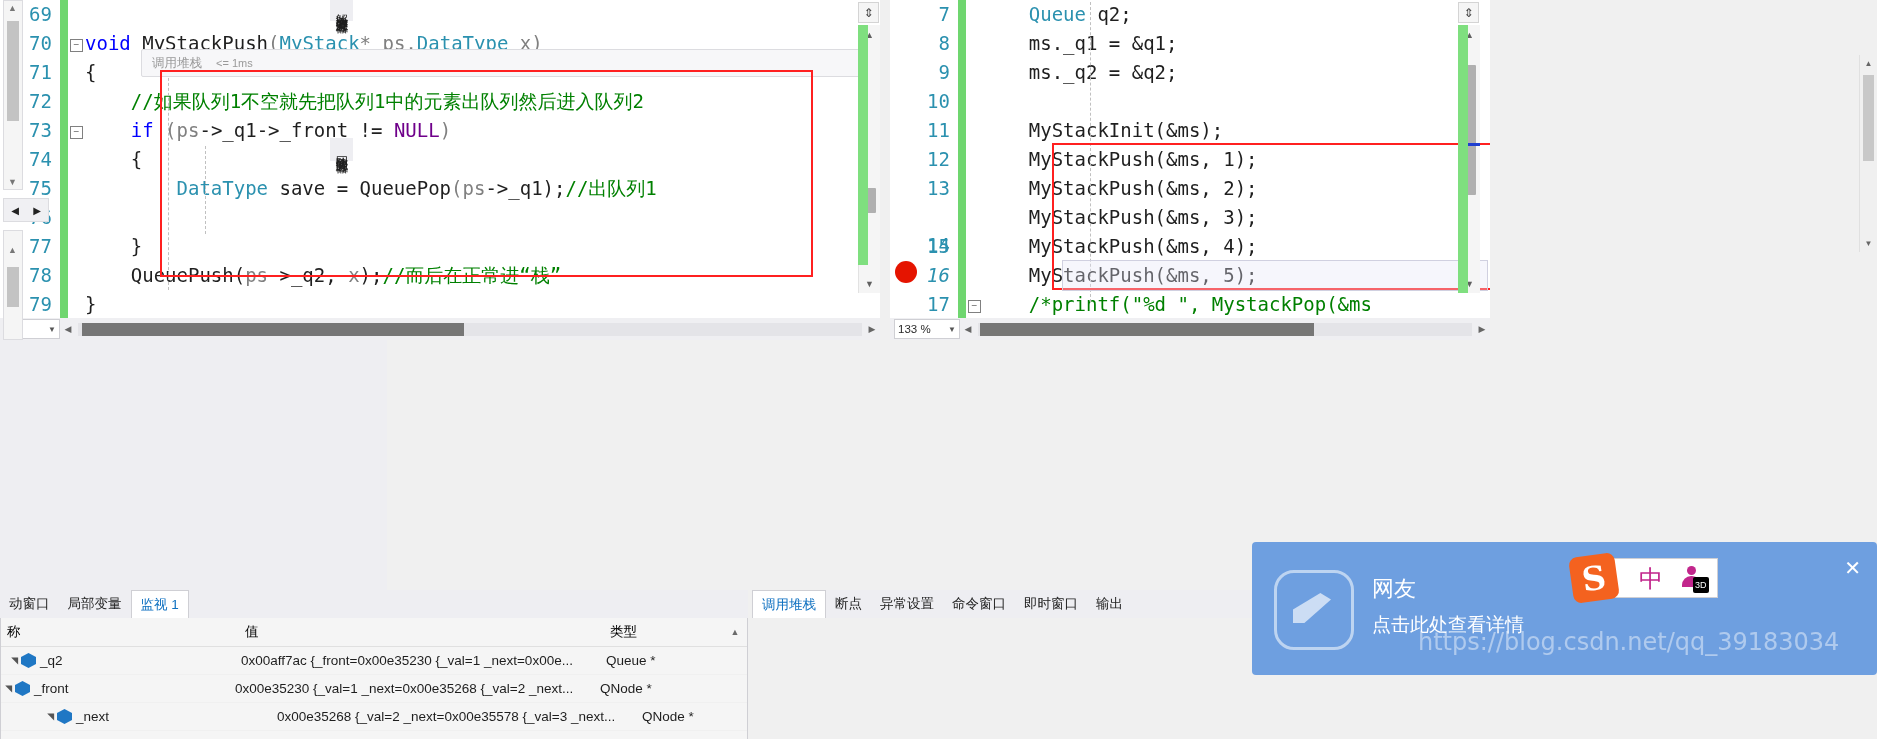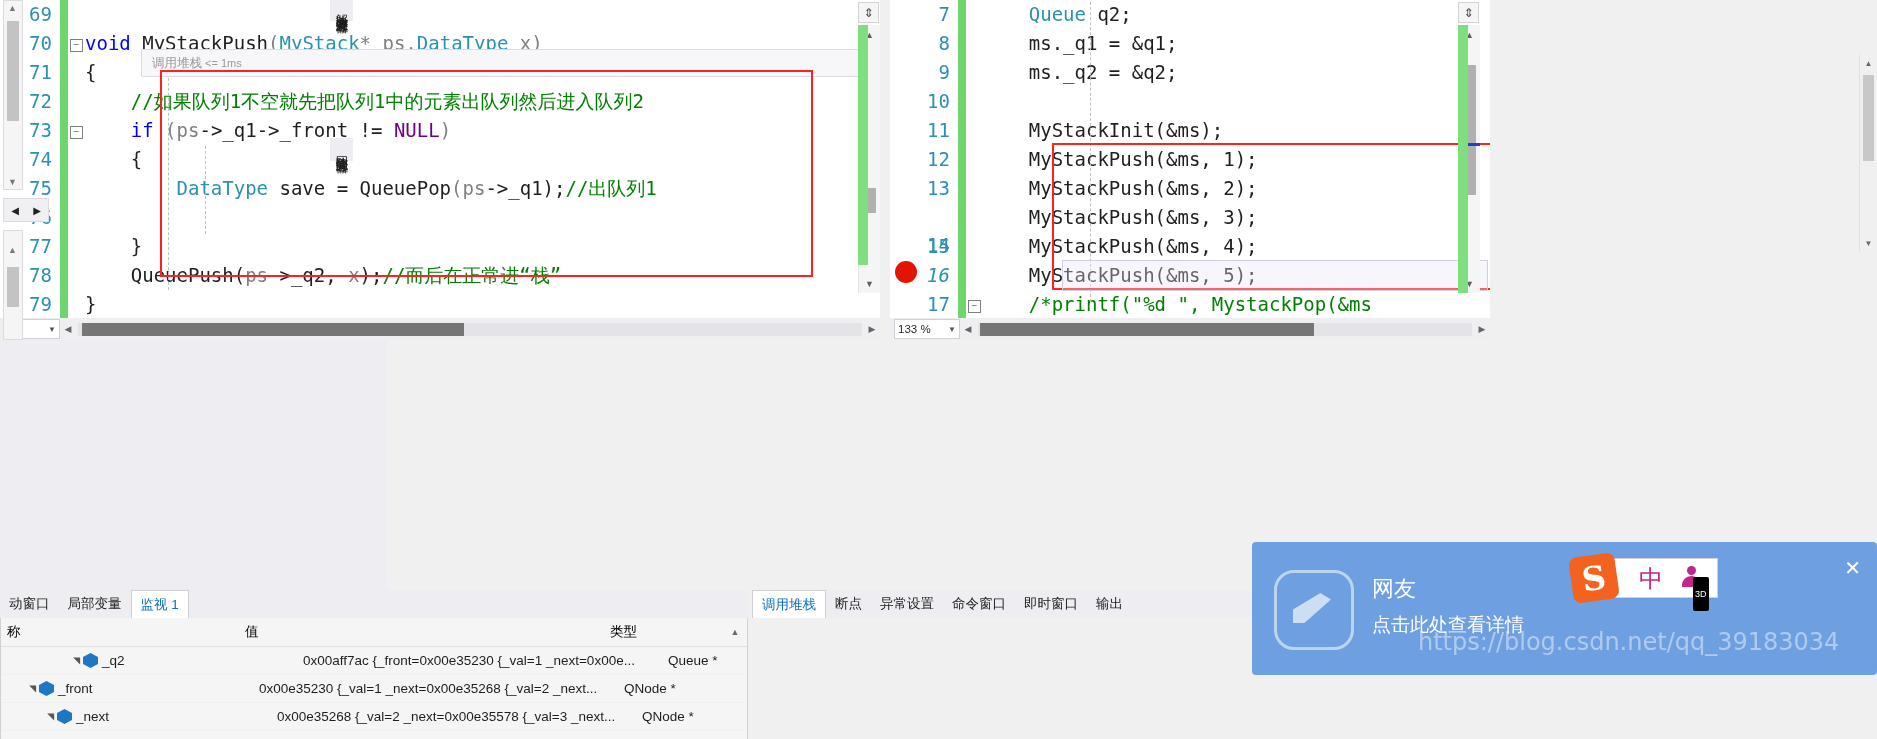--- a/index.html
+++ b/index.html
@@ -41,21 +41,21 @@
 
   
   .redbox{position:absolute;border:2px solid #ff2020;box-sizing:border-box;pointer-events:none;}
 
   
   #elapsed-chip{
     position:absolute;left:141px;top:49px;width:714px;height:26px;
     background:#f7f7f9;border:1px solid #dcdce0;border-radius:2px;
     display:flex;align-items:center;padding-left:10px;color:#999;font-size:12.5px;
   }
-  #elapsed-chip .ms{font-size:11px;margin-left:3px;}
+  #elapsed-chip .ms{font-size:11px;margin-left:14px;}
 
   
   .vscroll{position:absolute;width:21px;background:#f5f5f5;border-left:1px solid #e2e2e2;}
   .vscroll .btn{width:21px;height:19px;display:flex;align-items:center;justify-content:center;color:#606060;font-size:9px;}
   .vscroll .thumb{position:absolute;left:4px;width:13px;background:#b0b0b0;border-radius:1px;}
   .splitter-grip{
     position:absolute;width:21px;height:21px;background:#f5f5f5;border:1px solid #d4d4d4;
     display:flex;align-items:center;justify-content:center;color:#444;font-size:12px;box-sizing:border-box;
   }
   .mapbar{position:absolute;width:10px;}
@@ -153,21 +153,21 @@
     position:absolute;left:-22px;top:-4px;width:46px;height:46px;background:#f4621f;
     border-radius:8px;color:#fff;font-size:33px;font-weight:bold;
     display:flex;align-items:center;justify-content:center;font-family:"DejaVu Serif",serif;
     transform:rotate(-8deg);
   }
   #ime-mode{position:absolute;left:46px;top:4px;font-size:24px;color:#c2268c;}
   #ime-user{position:absolute;left:88px;top:7px;width:22px;height:22px;}
   #ime-user .head{position:absolute;left:6px;top:0;width:9px;height:9px;border-radius:50%;background:#c2268c;}
   #ime-user .body{position:absolute;left:1px;top:10px;width:19px;height:11px;border-radius:9px 9px 0 0;background:#c2268c;}
   #ime-badge{position:absolute;left:12px;top:11px;background:#000000;color:#fff;
-    font-size:9px;padding:12px 2px;border-radius:2px;}
+    font-size:9px;padding:3px 2px;border-radius:2px;}
 </style>
 </head>
 <body>
 
 <div class="editor" id="left-editor">
   <div id="left-code">
       <div class="code-row"><div class="gutter-num" style="width: 52px;">69</div><div class="changebar"></div><div class="fold"></div><div class="codetext"></div></div>
       <div class="code-row"><div class="gutter-num" style="width: 52px;">70</div><div class="changebar"></div><div class="fold"><span style="display:inline-block;width:11px;height:11px;border:1px solid #808080;line-height:9px;font-size:10px;">−</span></div><div class="codetext"><span class="kw">void </span><span class="id">MyStackPush</span><span class="par">(</span><span class="typ">MyStack</span><span class="par">* </span><span class="par">ps</span><span class="par">,</span><span class="typ">DataType</span><span class="par"> x)</span></div></div>
       <div class="code-row"><div class="gutter-num" style="width: 52px;">71</div><div class="changebar"></div><div class="fold"></div><div class="codetext"><span class="id">{</span></div></div>
       <div class="code-row"><div class="gutter-num" style="width: 52px;">72</div><div class="changebar"></div><div class="fold"></div><div class="codetext"><span class="cmt">    //如果队列1不空就先把队列1中的元素出队列然后进入队列2</span></div></div>
@@ -295,30 +295,30 @@
 
   <div class="wheader">
     <div class="col-name" style="padding-left:6px;">称</div>
     <div class="col-val" style="padding-left:6px;">值</div>
     <div class="col-type">类型</div>
     <div style="width:24px;text-align:center;color:#6a6a6a;font-size:9px;">▲</div>
   </div>
 
   <div id="watch-rows">
       <div class="wrow">
-        <div class="col-name" style="padding-left: 24px; margin-left: 44px;">
+        <div class="col-name" style="padding-left: 6px;">
           <span class="twisty" style="transform: rotate(-90deg);">◢</span>
           <span class="cube"></span>
           <span>_q2</span>
         </div>
         <div class="col-val"><span>0x00aff7ac {_front=0x00e35230 {_val=1 _next=0x00e...</span></div>
         <div class="col-type">Queue *</div>
       </div>
       <div class="wrow">
-        <div class="col-name" style="padding-left: 24px;">
+        <div class="col-name" style="">
           <span class="twisty" style="transform: rotate(-90deg);">◢</span>
           <span class="cube"></span>
           <span>_front</span>
         </div>
         <div class="col-val"><span>0x00e35230 {_val=1 _next=0x00e35268 {_val=2 _next...</span></div>
         <div class="col-type">QNode *</div>
       </div>
       <div class="wrow">
         <div class="col-name" style="padding-left: 42px;">
           <span class="twisty" style="transform: rotate(-90deg);">◢</span>

